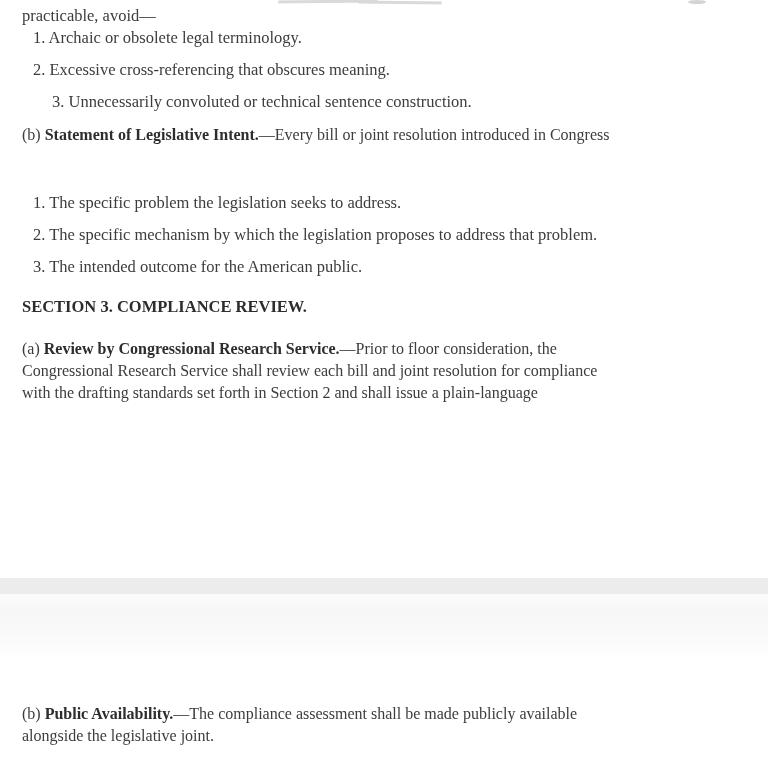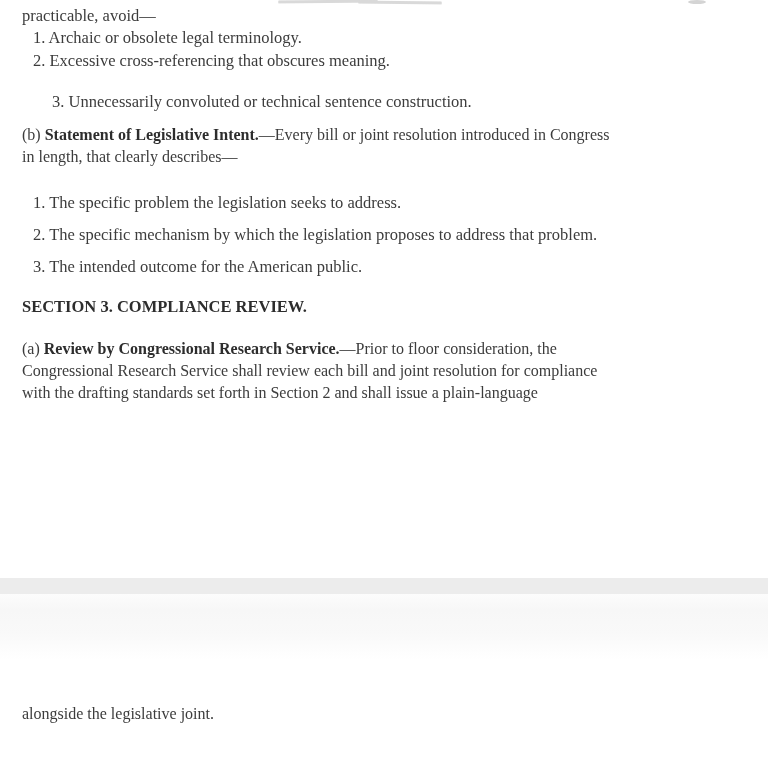--- a/index.html
+++ b/index.html
@@ -48,21 +48,21 @@
     background: var(--gap-band);
   }
   #page-gap-shadow {
     position: absolute; left: 0; top: 594px;
     width: 768px; height: 66px;
     background: linear-gradient(to bottom, #fcfcfc 0%, var(--gap-light) 25%, #f9f9f9 60%, #ffffff 100%);
   }
   
   #intro-line        { left: 22px; top: 5px; }
   #draft-item-1      { left: 33px; top: 27px; }
-  #draft-item-2      { left: 33px; top: 50px; }
+  #draft-item-2      { left: 33px; top: 59px; }
   #draft-item-3      { left: 33px; top: 91px; margin-left: 19px; }
   #para-intent       { top: 124px; }
   #intent-item-1     { left: 33px; top: 192px; }
   #intent-item-2     { left: 33px; top: 224px; }
   #intent-item-3     { left: 33px; top: 256px; }
   #section3-heading  { left: 22px; top: 296px; }
   #para-review       { top: 338px; }
   
   #para-public       { top: 703px; }
 </style>
@@ -80,21 +80,20 @@
   <div>
 
     <div id="intro-line" class="tline">practicable, avoid—</div>
 
     <div id="draft-item-1" class="tline">1. Archaic or obsolete legal terminology.</div>
     <div id="draft-item-2" class="tline">2. Excessive cross-referencing that obscures meaning.</div>
     <div id="draft-item-3" class="tline">3. Unnecessarily convoluted or technical sentence construction.</div>
 
     <div id="para-intent" class="para">
       <div class="pline"><span>(b) </span><b>Statement of Legislative Intent.</b><span>—Every bill or joint resolution introduced in Congress</span></div>
-      <div class="pline">in length, that clearly describes—</div>
     </div>
 
     <div id="intent-item-1" class="tline">1. The specific problem the legislation seeks to address.</div>
     <div id="intent-item-2" class="tline">2. The specific mechanism by which the legislation proposes to address that problem.</div>
     <div id="intent-item-3" class="tline">3. The intended outcome for the American public.</div>
 
     <div id="section3-heading" class="tline heading">SECTION 3. COMPLIANCE REVIEW.</div>
 
     <div id="para-review" class="para">
       <div class="pline"><span>(a) </span><b>Review by Congressional Research Service.</b><span>—Prior to floor consideration, the</span></div>
@@ -102,17 +101,18 @@
       <div class="pline">with the drafting standards set forth in Section 2 and shall issue a plain-language</div>
     </div>
 
   </div>
 
   <div id="page-gap-band"></div>
   <div id="page-gap-shadow"></div>
 
   <div>
     <div id="para-public" class="para">
+      <div class="pline"><span>(b) </span><b>Public Availability.</b><span>—The compliance assessment shall be made publicly available</span></div>
       <div class="pline">alongside the legislative joint.</div>
     </div>
   </div>
 
 </div>
 
 </body></html>

